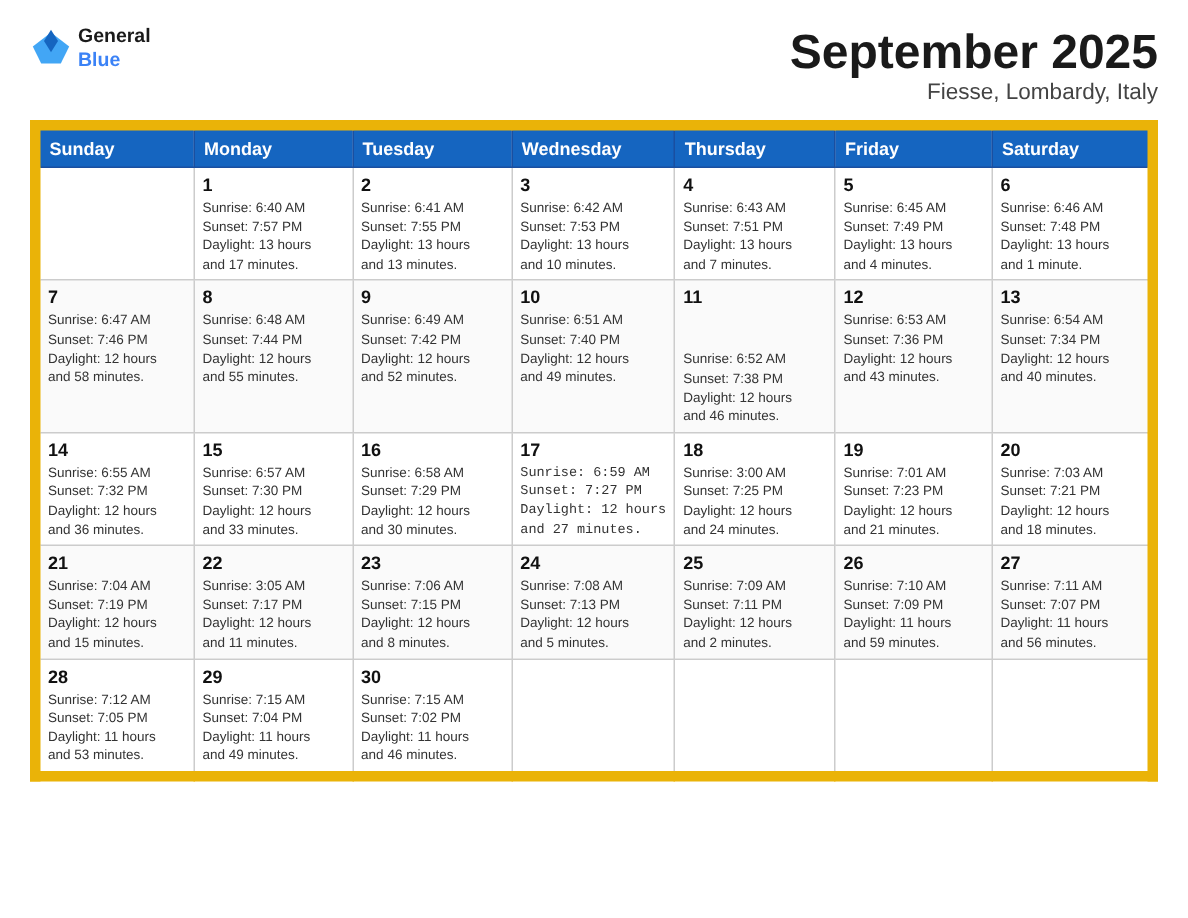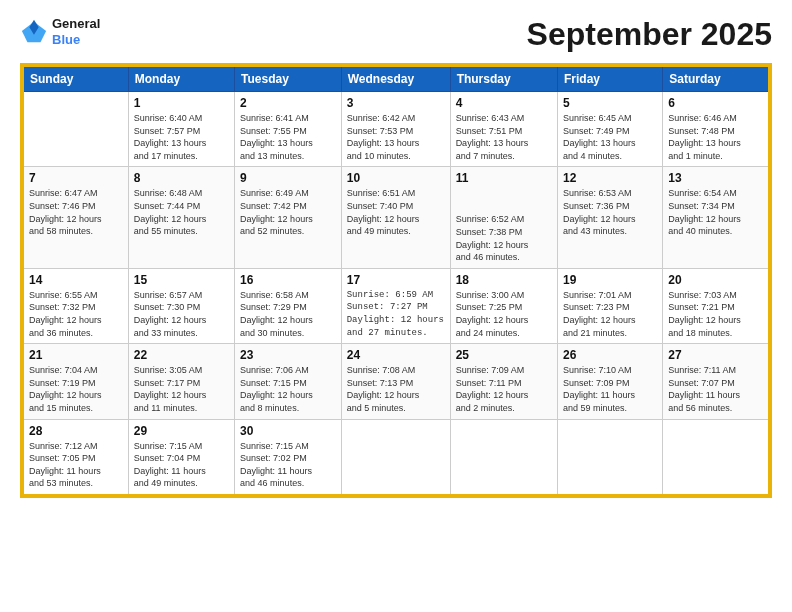--- a/index.html
+++ b/index.html
@@ -39,21 +39,21 @@
       font-weight: bold;
       color: #1a1a1a;
     }
     .subtitle {
       font-size: 15px;
       color: #444;
     }
     .calendar {
       width: 100%;
       border-collapse: collapse;
-      border: 4px solid #eab308;
+      border: 7px solid #eab308;
     }
     .calendar th {
       background: #1565C0;
       color: #fff;
       font-size: 12px;
       font-weight: bold;
       text-align: left;
       padding: 5px 6px;
       border: 1px solid #1a4fa0;
     }
@@ -101,20 +101,21 @@
         <polygon points="15,4 28,14 22,26 8,26 2,14" fill="#2196F3" opacity="0.85"></polygon>
         <polygon points="15,2 20,10 15,18 10,10" fill="#1565C0"></polygon>
       </svg>
       <div>
         <div style="font-size:13px;font-weight:bold;color:#1a1a1a;line-height:1.2">General</div>
         <div style="font-size:13px;font-weight:bold;color:#3b82f6;line-height:1.2">Blue</div>
       </div>
     </div>
     <div class="title-block">
       <div class="month-title">September 2025</div>
+      <div class="subtitle">Fiesse, Lombardy, Italy</div>
     </div>
   </div>
 
   <table class="calendar">
     <thead>
       <tr>
       <th>Sunday</th>
           <th>Monday</th>
           <th>Tuesday</th>
           <th>Wednesday</th>

